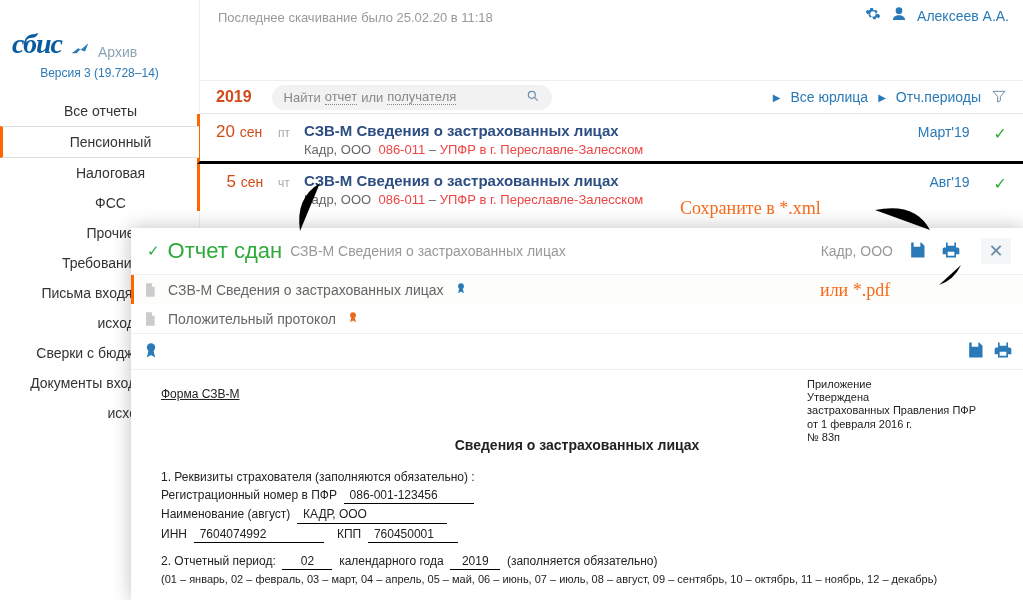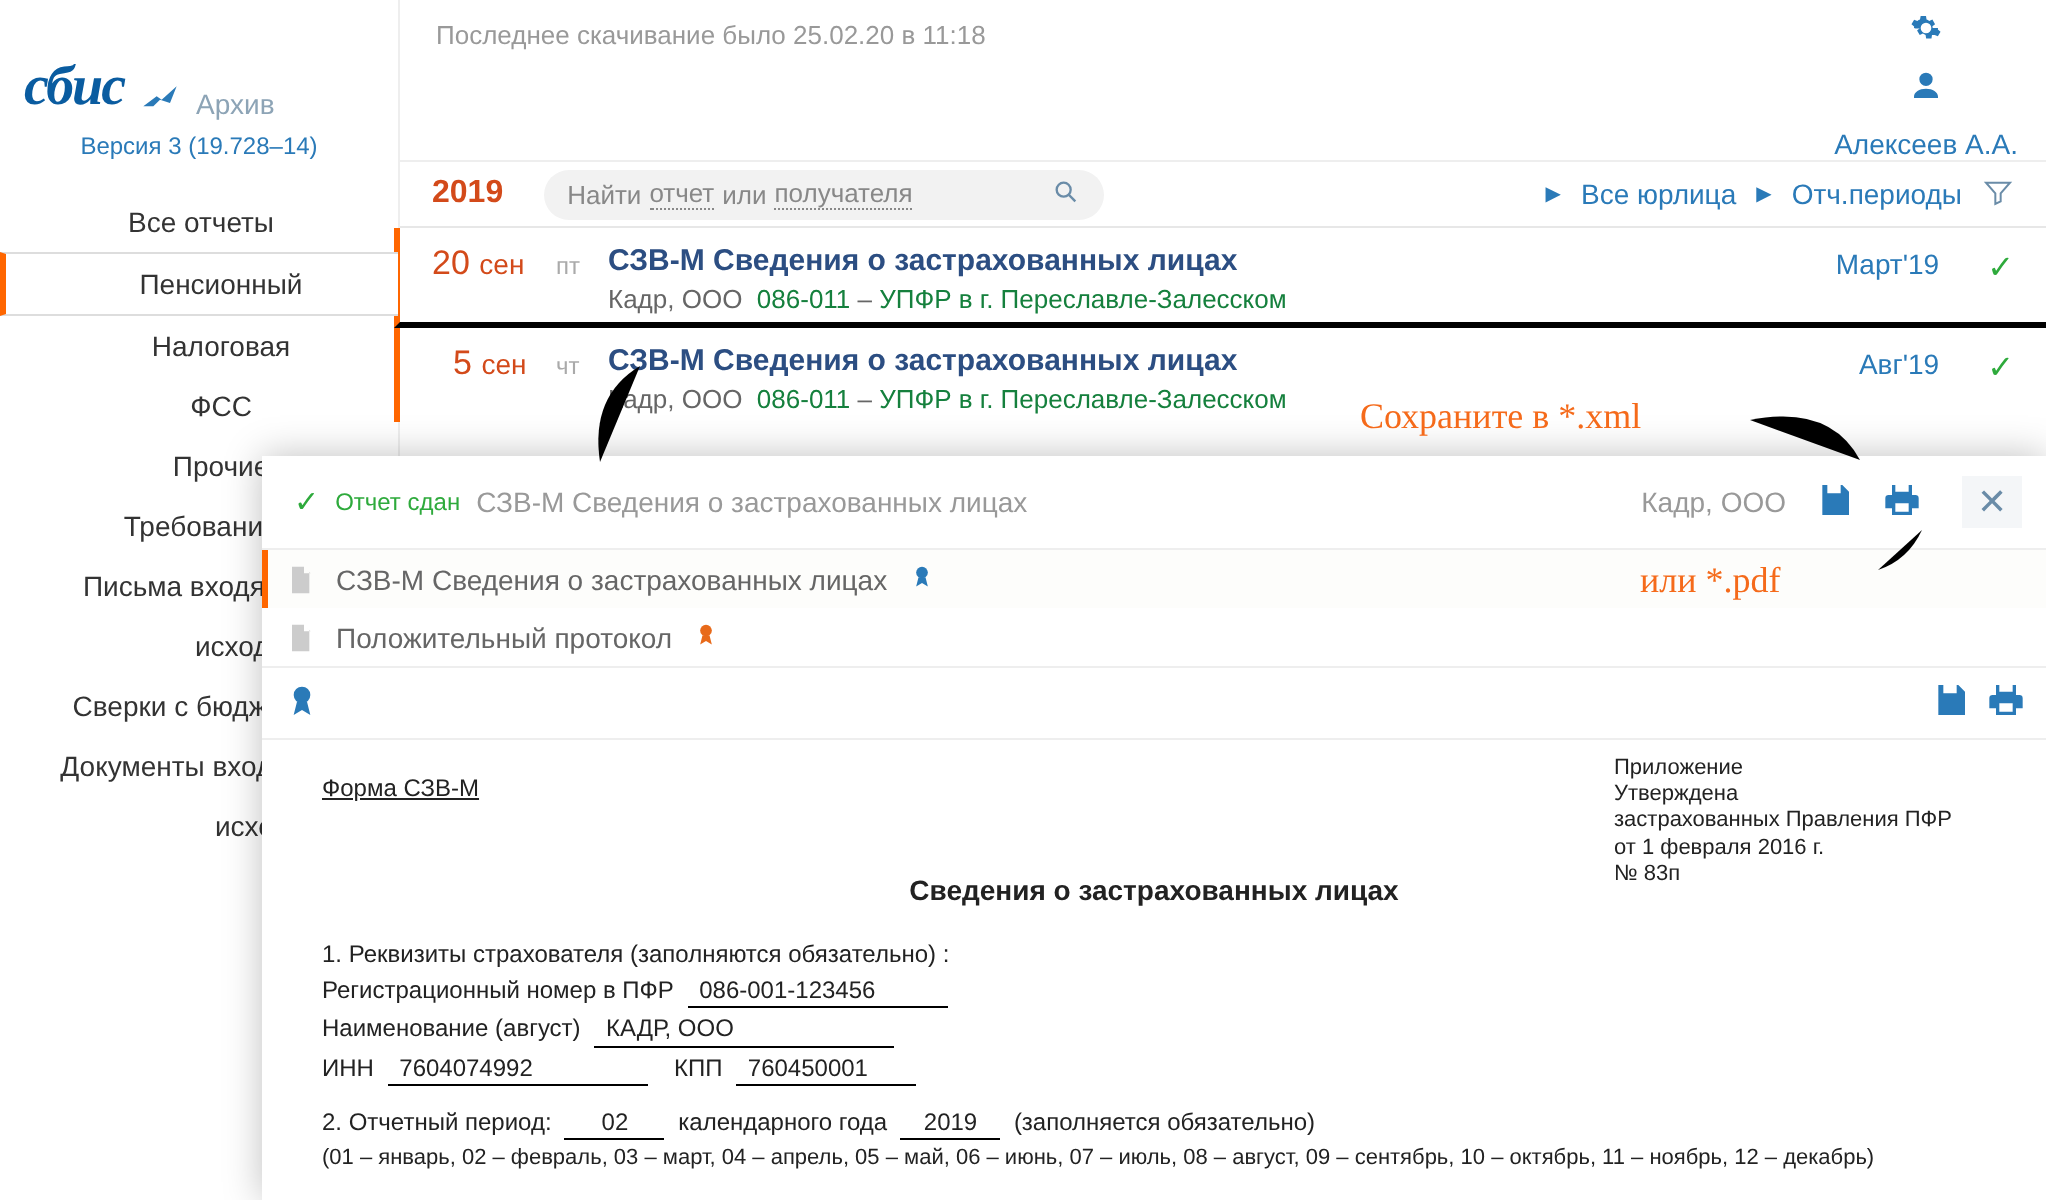--- a/index.html
+++ b/index.html
@@ -15,21 +15,20 @@
   }
   
   .topbar {
     position: absolute;
     top: 6px; right: 14px;
     display: flex;
     align-items: center;
     gap: 10px;
     color: #2a7ab8;
     font-weight: 500;
-    flex-direction: column;
   }
   .topbar svg { width:16px; height:16px; fill:#2a7ab8; }
   .statusline {
     position: absolute;
     left: 218px; top: 10px;
     color: #999;
     font-size: 13px;
   }
   
   .sidebar {
@@ -111,41 +110,41 @@
   .rightlinks .tri { color:#2a7ab8; font-size:10px; }
   .filter-icon svg { width:16px; height:16px; stroke:#6a8ca8; fill:none; stroke-width:1.5; }
   
   .rows { position:absolute; left:200px; top:114px; width:823px; }
   .row { display:flex; align-items:flex-start; padding:8px 16px 4px; border-left:3px solid #f60; margin-left:-3px; }
   .row:first-child { border-bottom:3px solid #000000; }
   .date { width:62px; color:#d34a1a; font-size:17px; }
   .dow { width:26px; color:#aaa; font-size:12px; padding-top:4px; }
   .title { color:#2c4e82; font-weight:600; font-size:15px; }
   .subtitle { color:#666; font-size:13px; padding-top:3px; }
-  .subtitle .muted { color:#15803d; }
+  .subtitle .muted { color:#ef4444; }
   .mid { flex:1; }
   .period { color:#2a7ab8; font-size:14px; padding-top:2px; }
   .check { color:#2eaa3c; font-size:16px; padding-left:24px; padding-top:2px; }
 
   
   .panel {
     position:absolute;
     left:131px; top:228px;
     width:892px; height:372px;
     background:#fff;
     box-shadow:0 0 18px rgba(0,0,0,0.25);
   }
   .panel-hdr {
     display:flex;
     align-items:center;
     padding:10px 12px 10px 16px;
     border-bottom:0;
   }
   .panel-hdr .ok { color:#2eaa3c; font-size:15px; margin-right:8px; }
-  .status-ok { color:#2eaa3c; font-size:12px; font-weight:500; }
+  .status-ok { color:#2eaa3c; font-size:22px; font-weight:500; }
   .panel-sub { color:#999; font-size:14px; margin-left:8px; }
   .panel-right { margin-left:auto; display:flex; align-items:center; gap:14px; color:#999; }
   .panel-right svg.save { width:20px; height:20px; fill:#2a7ab8; }
   .panel-right svg.print { width:20px; height:20px; fill:#2a7ab8; }
   .panel-right .org { color:#999; font-size:14px; }
   .closebtn {
     width:30px; height:26px;
     display:flex; align-items:center; justify-content:center;
     color:#6a8ca8; font-size:18px;
     border-left:0;

